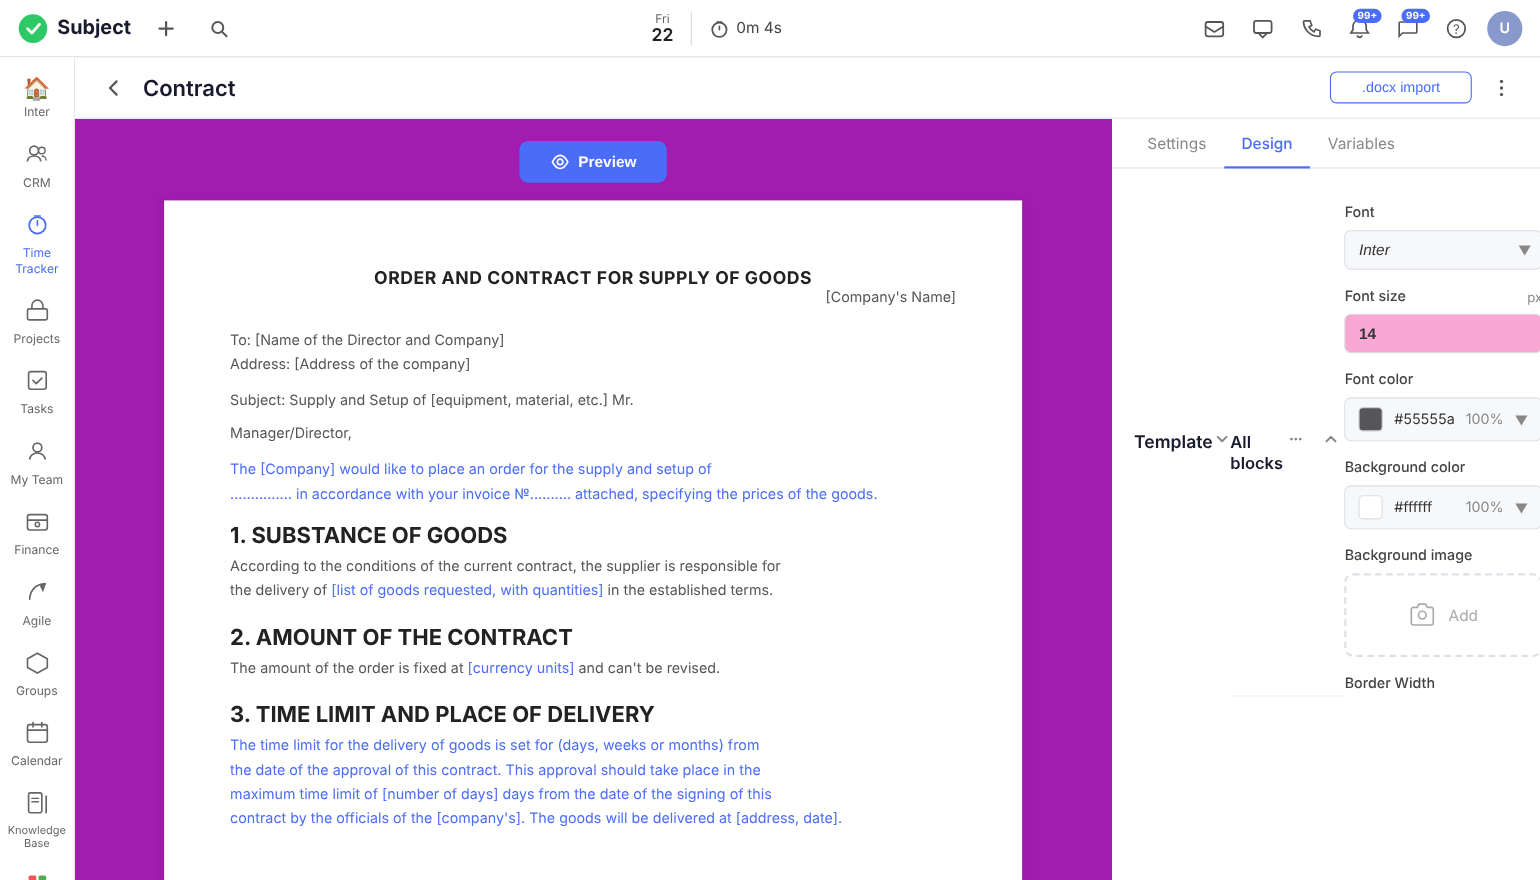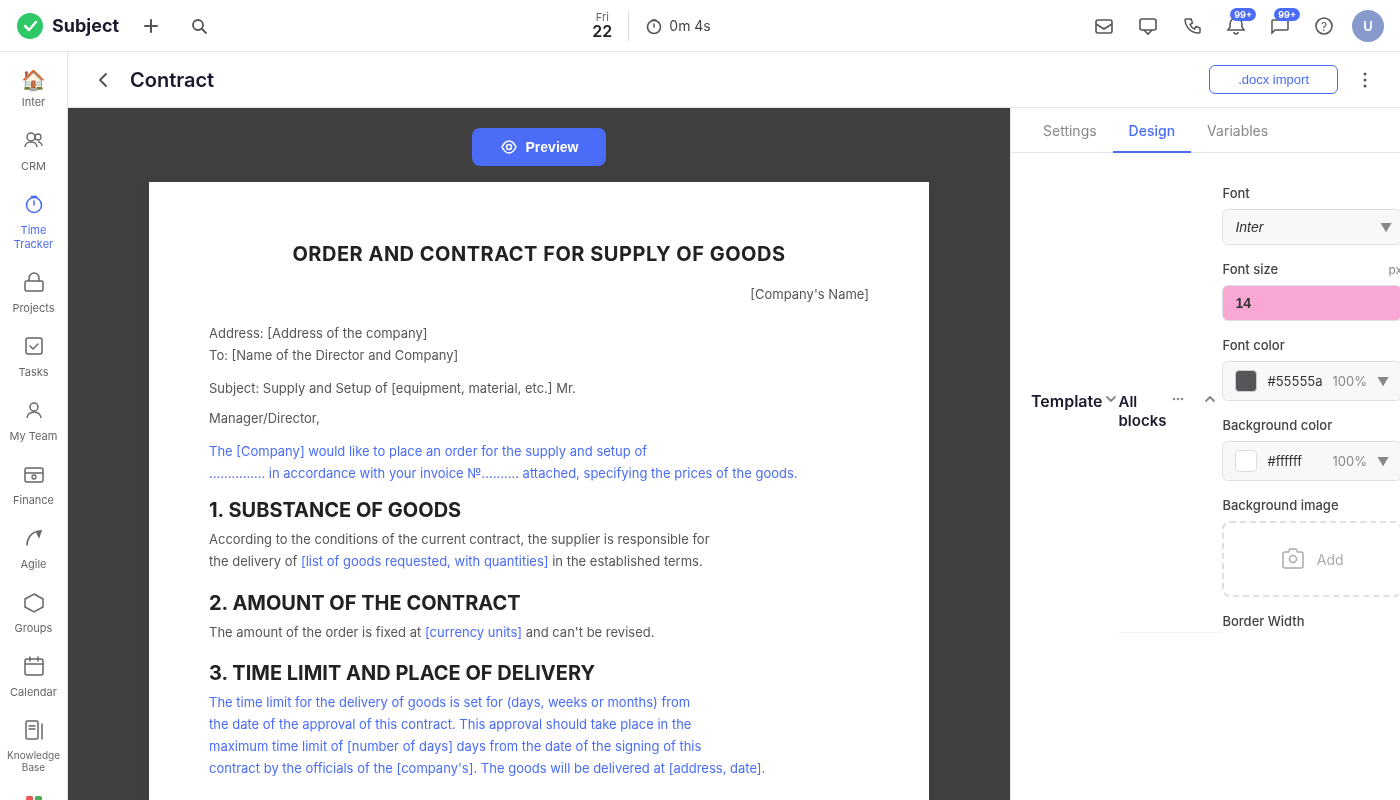--- a/index.html
+++ b/index.html
@@ -190,21 +190,21 @@
     
     .split-panes {
       flex: 1;
       display: flex;
       overflow: hidden;
     }
 
     
     .editor-pane {
       flex: 1;
-      background: #404040;
+      background: #a21caf;
       overflow-y: auto;
       display: flex;
       flex-direction: column;
       align-items: center;
       padding: 20px;
       position: relative;
     }
     .preview-btn-row {
       width: 100%;
       max-width: 780px;
@@ -227,24 +227,23 @@
     }
     .document-paper {
       background: #fff;
       width: 780px;
       min-height: 900px;
       padding: 60px 60px 60px 60px;
       box-shadow: 0 2px 12px rgba(0,0,0,0.08);
     }
     .doc-title {
       text-align: center;
-      font-size: 20px;
+      font-size: 16px;
       font-weight: 700;
       color: #222;
-      margin-bottom: 20px;
       text-transform: uppercase;
       letter-spacing: 0.5px;
     }
     .doc-company {
       text-align: right;
       font-size: 13px;
       color: #55555a;
       margin-bottom: 20px;
     }
     .doc-address {
@@ -728,22 +727,22 @@
                 <path d="M2 9C4 5 7 3 9 3s5 2 7 6c-2 4-5 6-7 6S4 13 2 9z" stroke="#fff" stroke-width="1.5" fill="none"></path>
                 <circle cx="9" cy="9" r="2.5" stroke="#fff" stroke-width="1.5" fill="none"></circle>
               </svg>
             <span>Preview</span>
           </button>
         </div>
         <div class="document-paper">
           <div class="doc-title">ORDER AND CONTRACT FOR SUPPLY OF GOODS</div>
           <div class="doc-company">[Company's Name]</div>
           <div class="doc-address">
+            <div>To: [Name of the Director and Company]</div>
             <div>Address: [Address of the company]</div>
-            <div>To: [Name of the Director and Company]</div>
           </div>
           <div class="doc-subject">Subject: Supply and Setup of [equipment, material, etc.] Mr.</div>
           <div class="doc-salutation" style="margin-bottom:14px">Manager/Director,</div>
           <div class="doc-body-text">The [Company] would like to place an order for the supply and setup of<br>............... in accordance with your invoice №.......... attached, specifying the prices of the goods.</div>
 
           <div class="doc-section-header">1. SUBSTANCE OF GOODS</div>
           <div class="doc-section-body">
             <span class="black">According to the conditions of the current contract, the supplier is responsible for<br>the delivery of </span>[list of goods requested, with quantities]<span class="black"> in the established terms.</span>
           </div>
 

